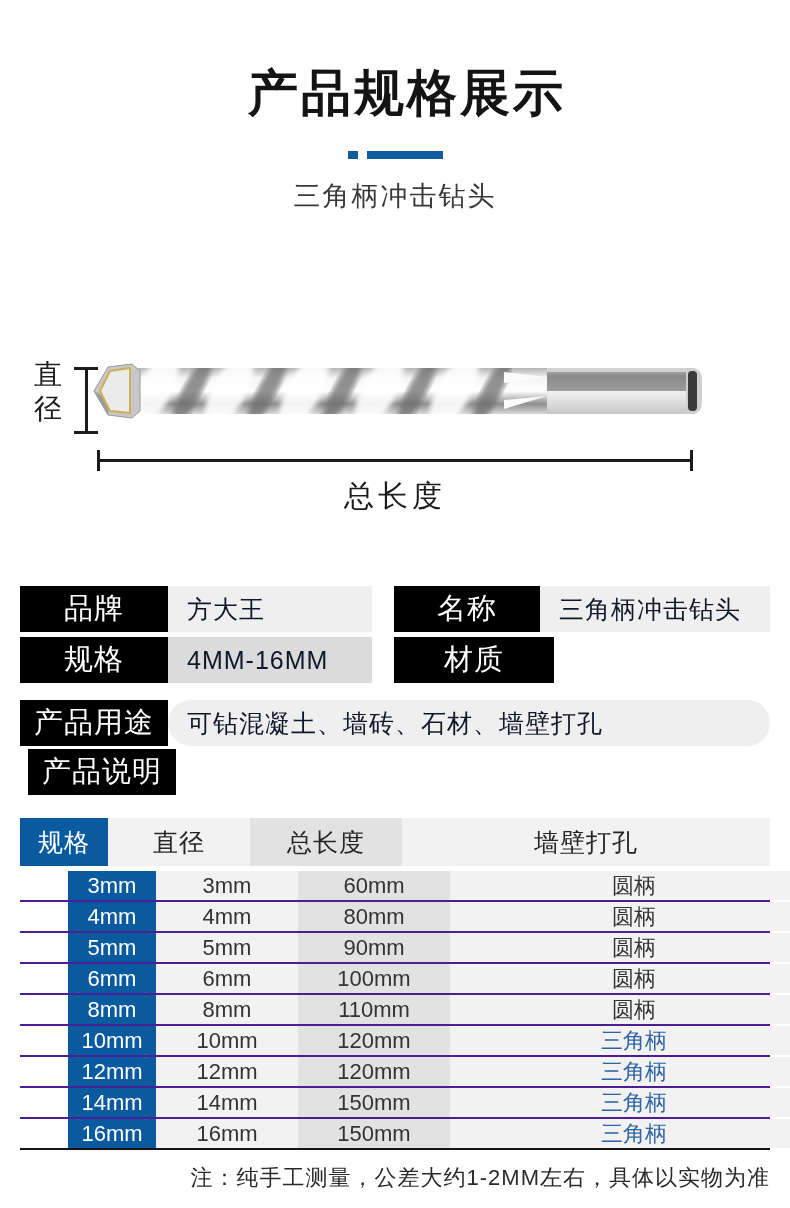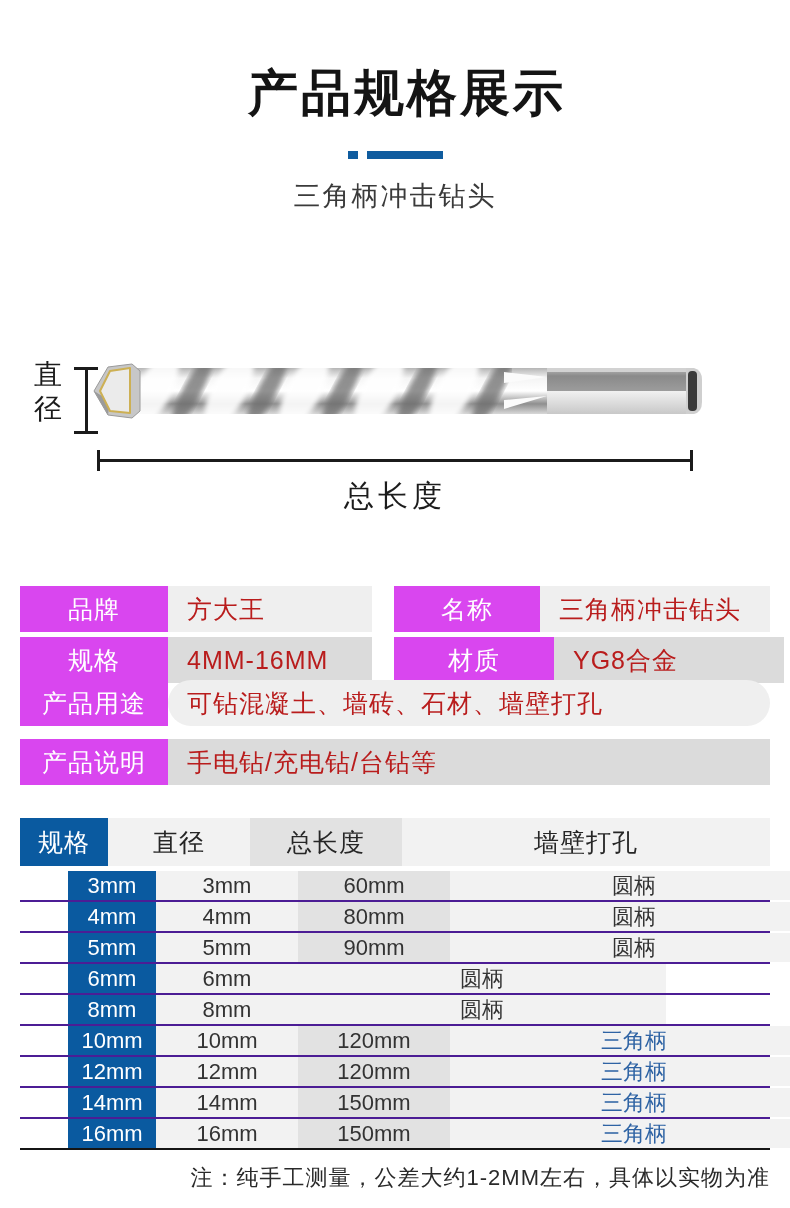--- a/index.html
+++ b/index.html
@@ -35,24 +35,24 @@
   .len-label{
     position:absolute;left:97px;top:476px;width:596px;text-align:center;
     font-size:30px;color:#1c1c1c;letter-spacing:4px;
   }
   .drill{position:absolute;left:92px;top:356px;}
   
   .spec-table{position:absolute;left:20px;top:586px;width:750px;}
   .spec-row{position:absolute;left:0;height:46px;display:flex;}
   .cell{display:flex;align-items:center;}
   .lbl{
-    background:#d946ef;color:#ffffff;justify-content:center;
-    font-size:25px;letter-spacing:1px;flex:none;
-  }
-  .val{font-size:25px;color:#b91c1c;padding-left:19px;flex:none;box-sizing:border-box;letter-spacing:1px;}
+    background:#000000;color:#ffffff;justify-content:center;
+    font-size:29px;letter-spacing:1px;flex:none;
+  }
+  .val{font-size:25px;color:#0f172a;padding-left:19px;flex:none;box-sizing:border-box;letter-spacing:1px;}
   .bg-light{background:#efefef;}
   .bg-dark{background:#dbdbdb;}
   
   .size-table{position:absolute;left:20px;top:818px;width:750px;}
   .size-header{display:flex;height:48px;}
   .size-header .h{
     display:flex;align-items:center;justify-content:center;
     font-size:25px;color:#262626;letter-spacing:1px;
   }
   .c1{width:88px;flex:none;}
@@ -164,31 +164,29 @@
       <div style="width:22px;flex:none;"></div>
       <div class="cell lbl" style="width:146px;text-align:right;">名称</div>
       <div class="cell val bg-light" style="width:230px;">三角柄冲击钻头</div>
     </div>
 
     <div class="spec-row" style="top:51px;">
       <div class="cell lbl" style="width:148px;">规格</div>
       <div class="cell val bg-dark" style="width:204px;">4MM-16MM</div>
       <div style="width:22px;flex:none;"></div>
       <div class="cell lbl" style="width:160px;">材质</div>
-      <div class="cell val bg-dark" style="width:230px;">YG8合金</div>
-    </div>
-
-    <div class="spec-row" style="top:94px;text-align:center;">
+    </div>
+
+    <div class="spec-row" style="top:114px;text-align:center;">
       <div class="cell lbl" style="width:148px;">产品用途</div>
       <div class="cell val bg-light" style="width:602px;border-radius:23px;">可钻混凝土、墙砖、石材、墙壁打孔</div>
     </div>
 
-    <div class="spec-row" style="top:153px;">
+    <div class="spec-row" style="top:163px;margin-left:8px;">
       <div class="cell lbl" style="width:148px;">产品说明</div>
-      <div class="cell val bg-dark" style="width:602px;">手电钻/充电钻/台钻等</div>
     </div>
 
   </div>
 
   <div class="size-table">
 
     <div class="size-header">
       <div class="h c1 col-blue">规格</div>
       <div class="h c2 col-a">直径</div>
       <div class="h c3 col-b">总长度</div>
@@ -214,26 +212,28 @@
       <div class="size-row">
         <div class="d c1 col-blue">5mm</div>
         <div class="d c2 col-a">5mm</div>
         <div class="d c3 col-b">90mm</div>
         <div class="d c4 col-a">圆柄</div>
       </div>
 
       <div class="size-row">
         <div class="d c1 col-blue">6mm</div>
         <div class="d c2 col-a">6mm</div>
+        <div class="d c3 col-b">100mm</div>
         <div class="d c4 col-a">圆柄</div>
       </div>
 
       <div class="size-row">
         <div class="d c1 col-blue">8mm</div>
         <div class="d c2 col-a">8mm</div>
+        <div class="d c3 col-b">110mm</div>
         <div class="d c4 col-a">圆柄</div>
       </div>
 
       <div class="size-row">
         <div class="d c1 col-blue">10mm</div>
         <div class="d c2 col-a">10mm</div>
         <div class="d c3 col-b">120mm</div>
         <div class="d c4 col-a shank-blue">三角柄</div>
       </div>
 

